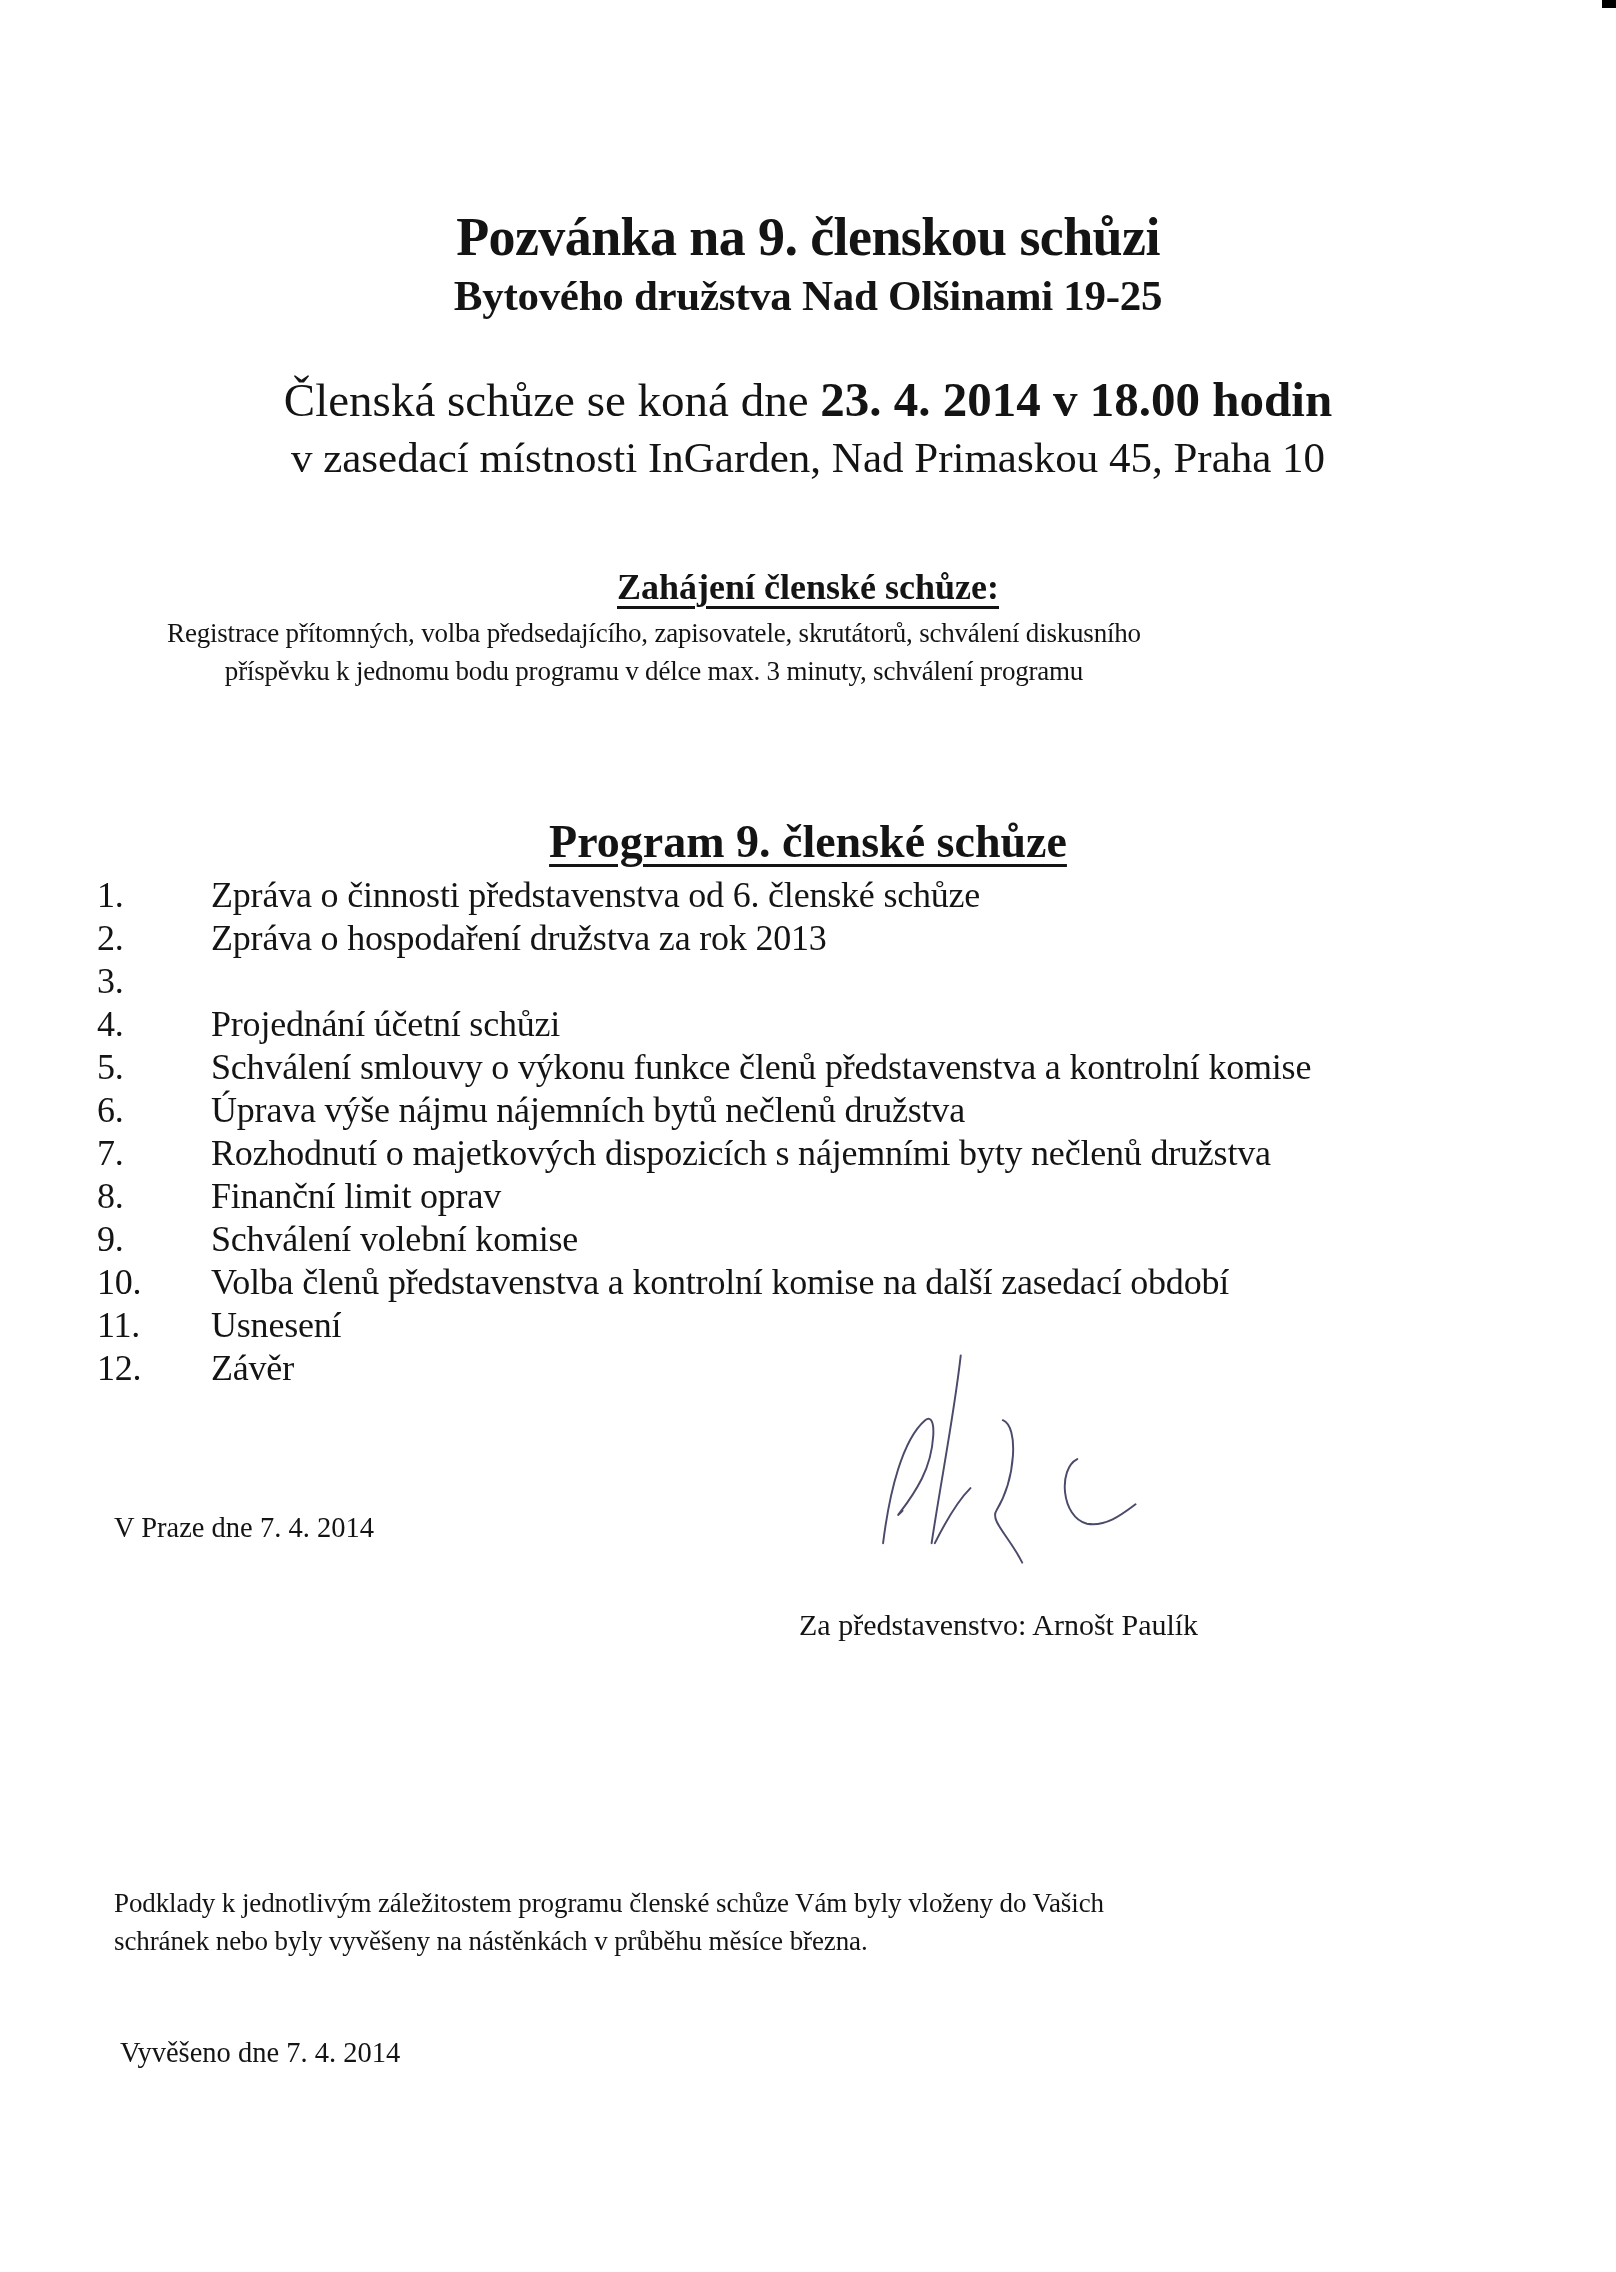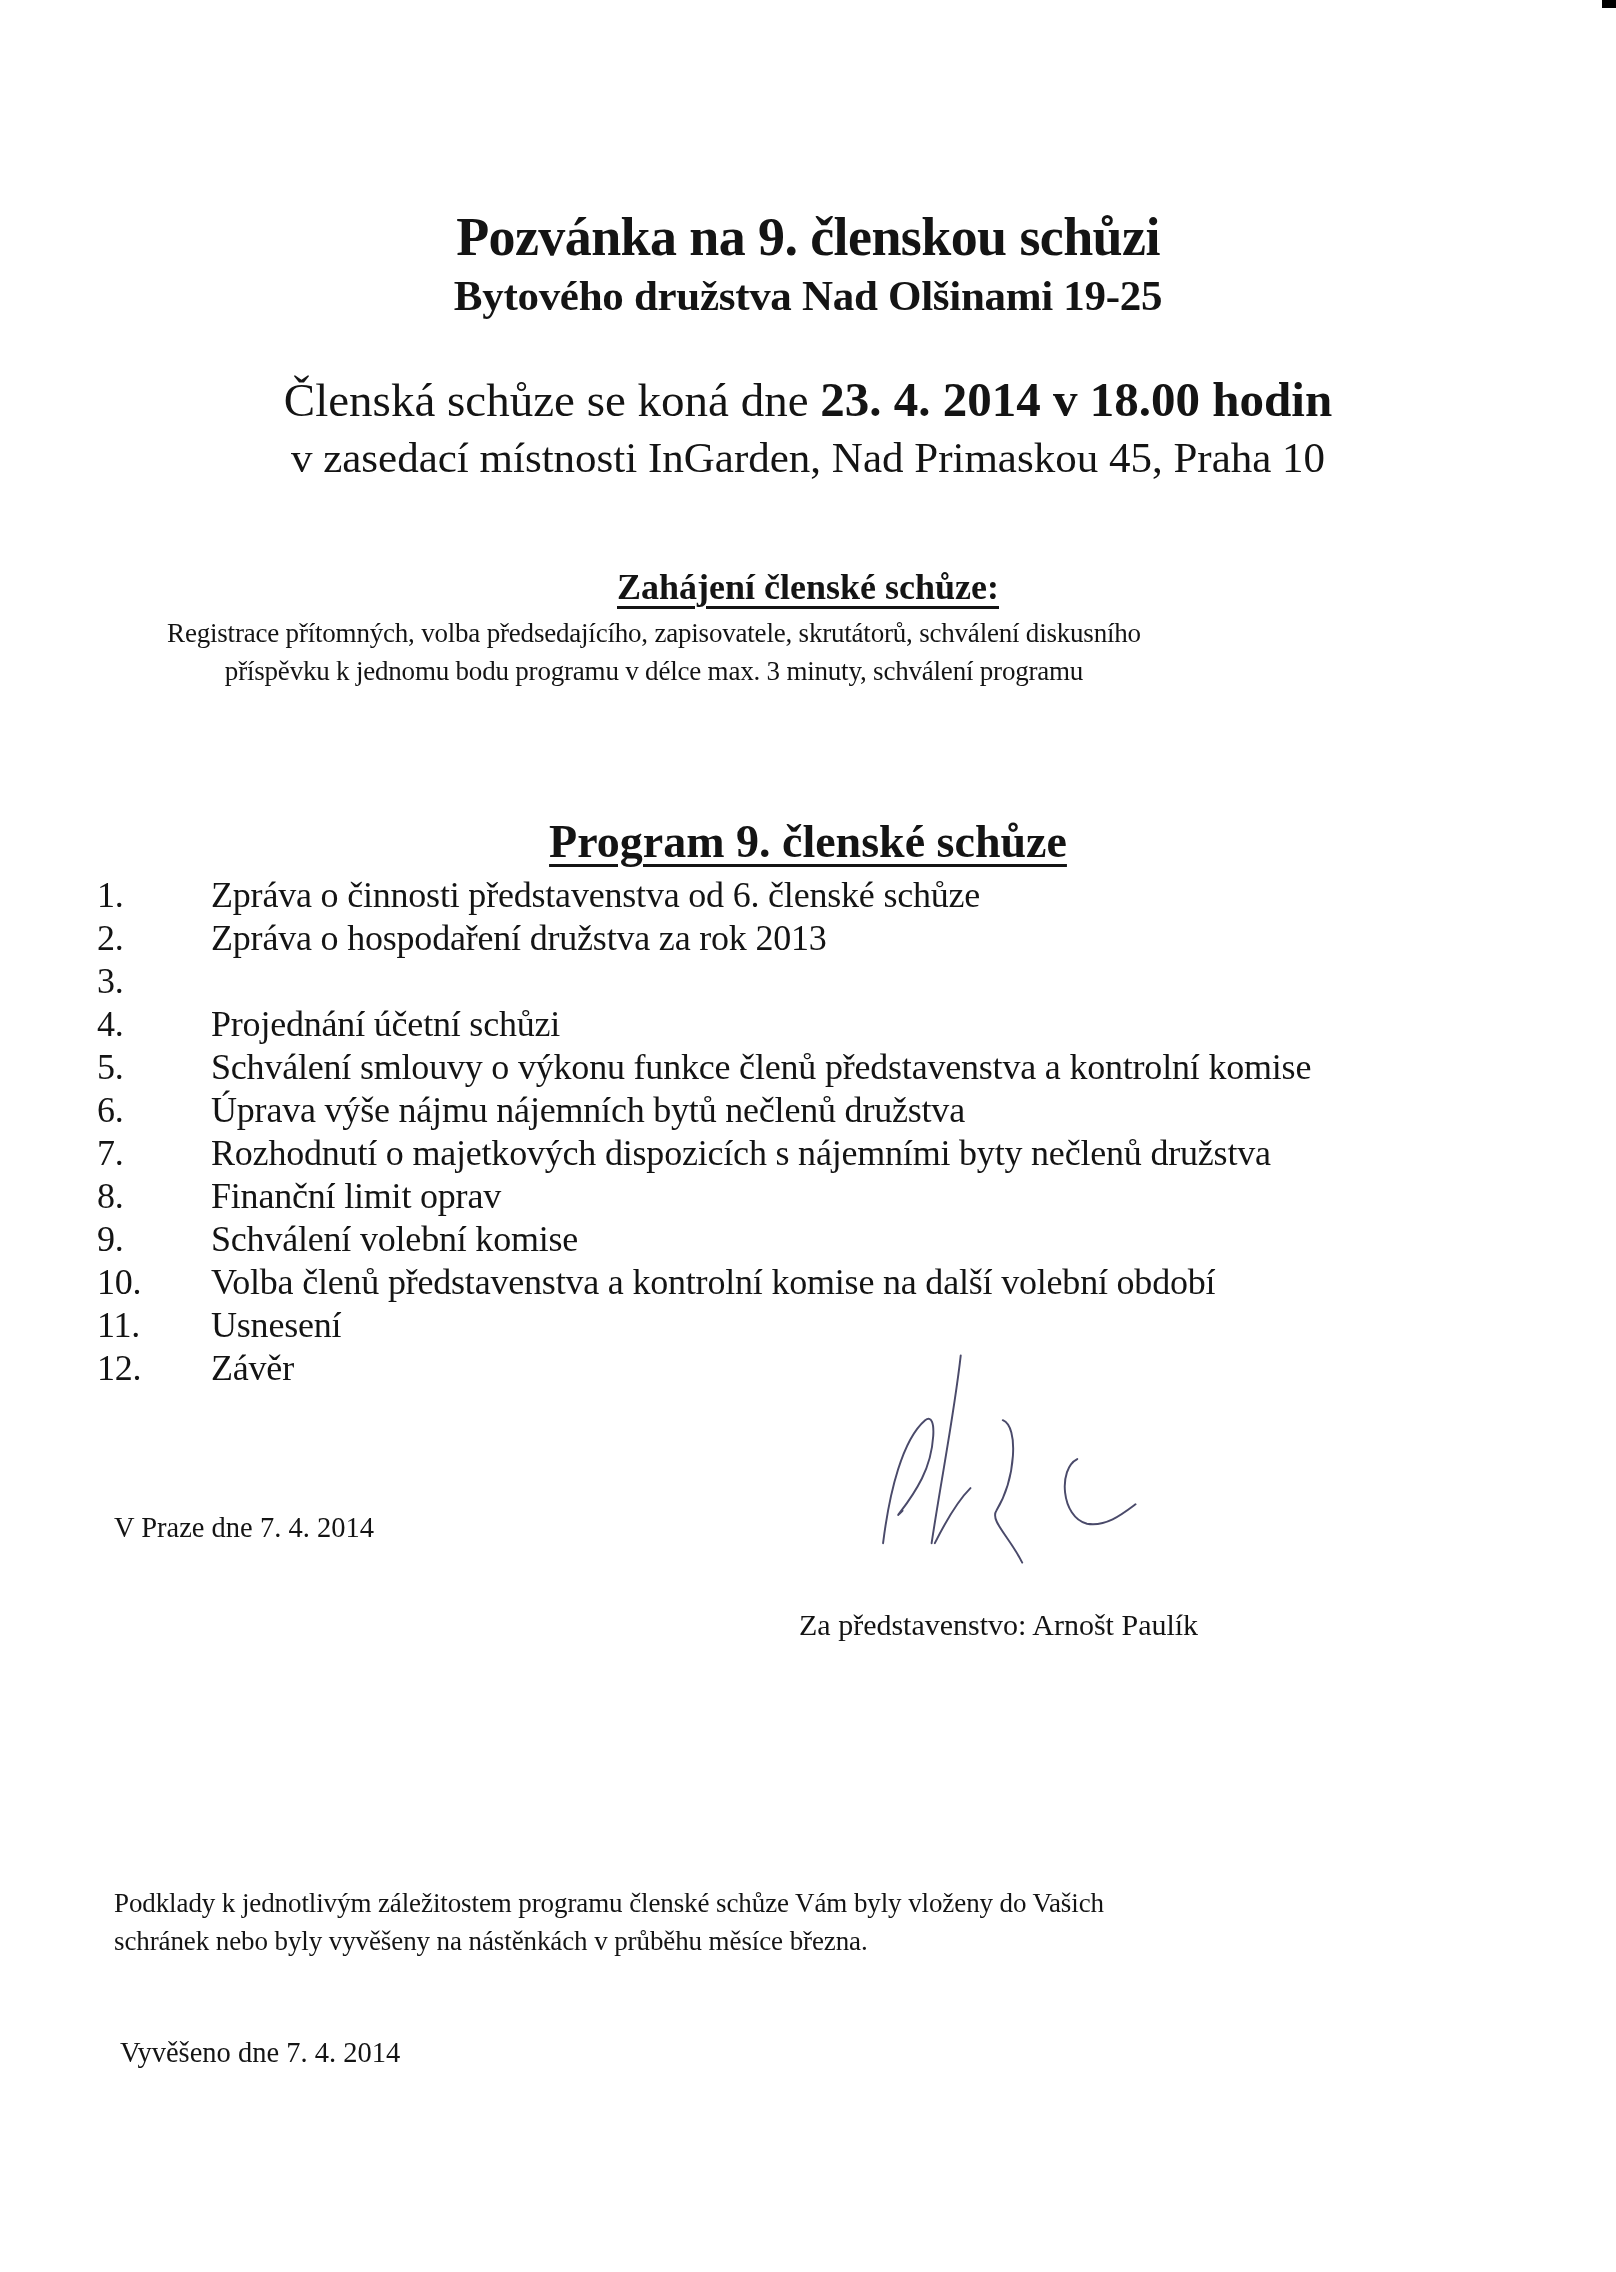--- a/index.html
+++ b/index.html
@@ -80,21 +80,21 @@
   <li>
       <span class="num">8.</span>
       <span>Finanční limit oprav</span>
     </li>
   <li>
       <span class="num">9.</span>
       <span>Schválení volební komise</span>
     </li>
   <li>
       <span class="num">10.</span>
-      <span>Volba členů představenstva a kontrolní komise na další volební období</span>
+      <span>Volba členů představenstva a kontrolní komise na další zasedací období</span>
     </li>
   <li>
       <span class="num">11.</span>
       <span>Usnesení</span>
     </li>
   <li>
       <span class="num">12.</span>
       <span>Závěr</span>
     </li>
 </ol>

